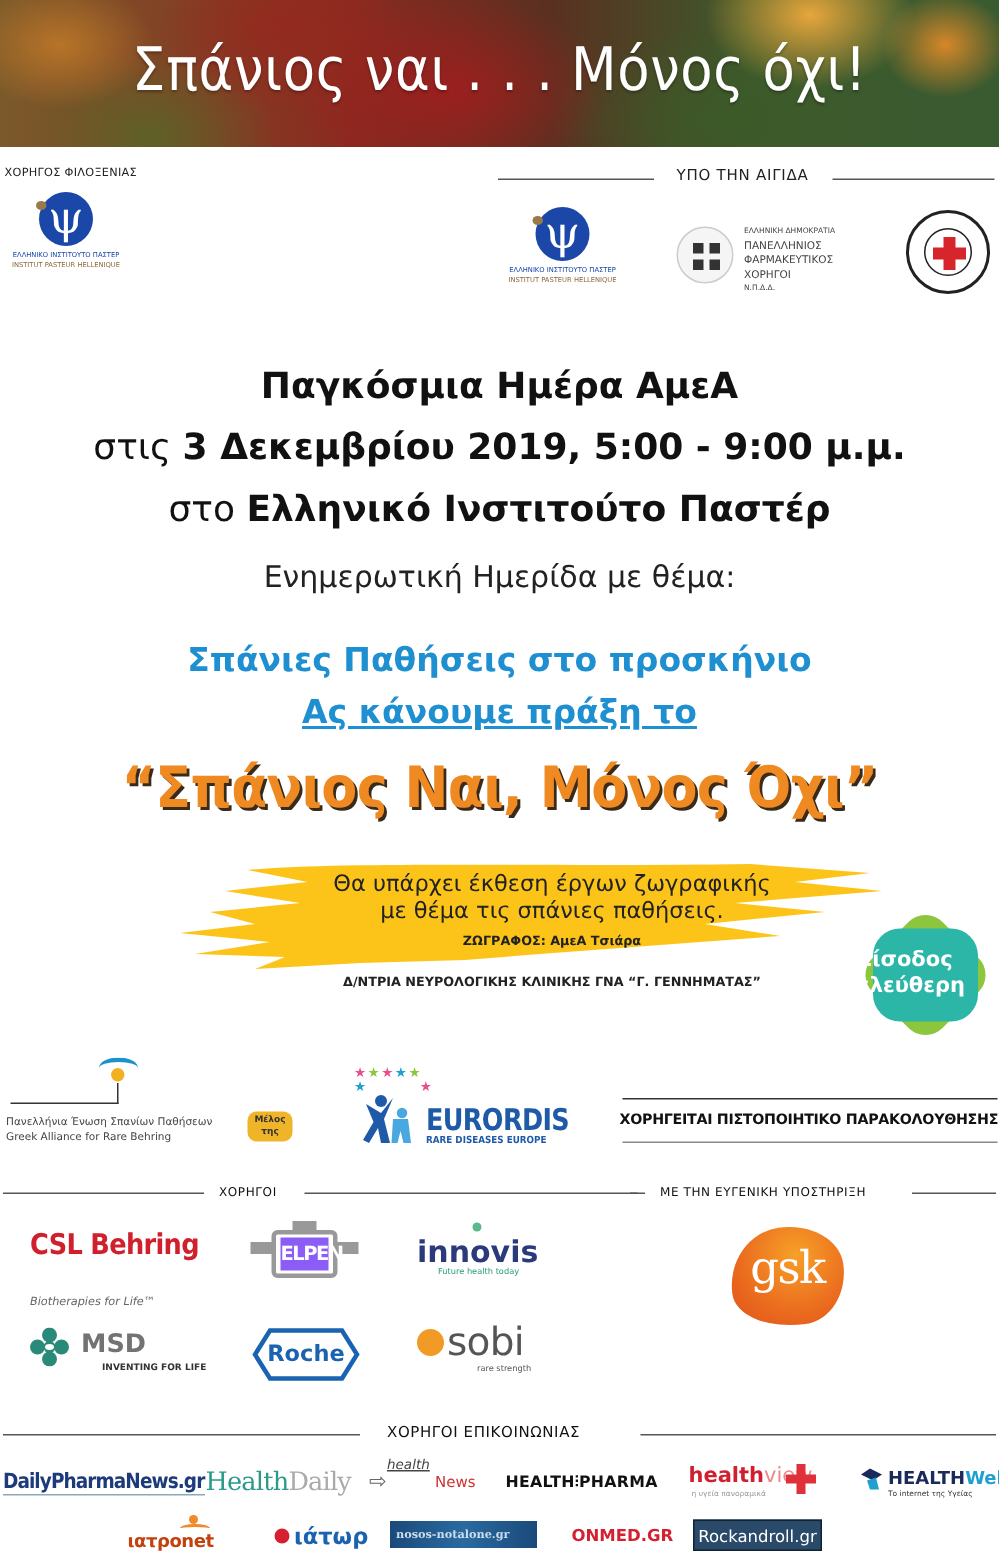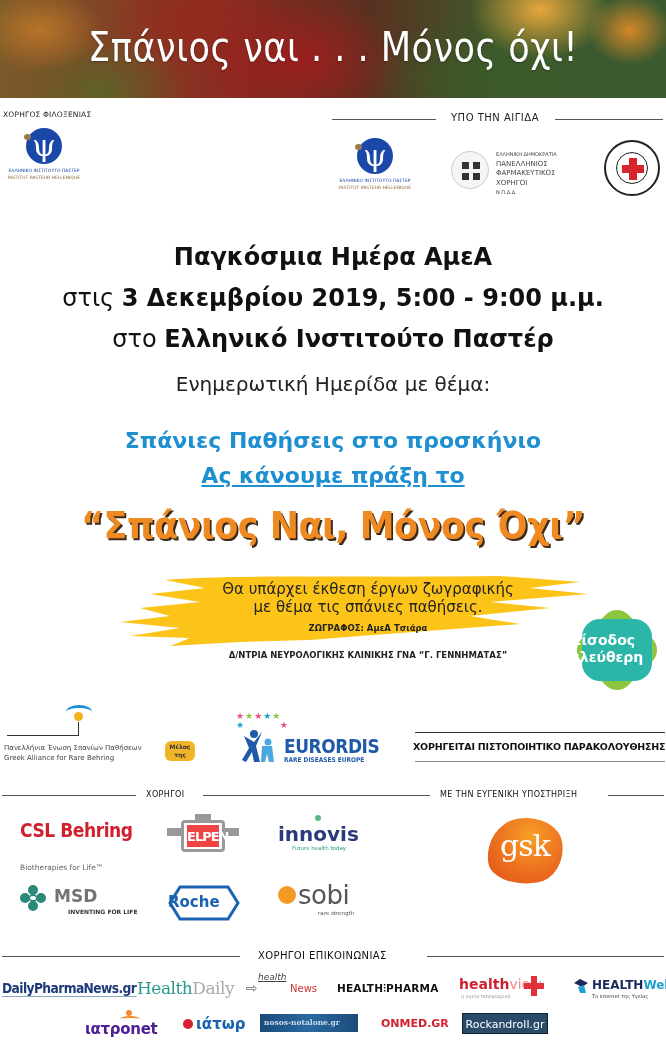--- a/index.html
+++ b/index.html
@@ -84,38 +84,38 @@
   .eurordis-sub { position:absolute; left:284px; top:756px; font-size:6.5px; font-weight:bold; color:#1e5aa8; white-space:nowrap; transform:scaleX(0.9); transform-origin:left; }
 
   .cert-line { position:absolute; left:415px; width:250px; height:1px; background:#333; }
   .cert-label { position:absolute; left:413px; top:741px; width:252px; text-align:center; font-size:9.5px; font-weight:bold; color:#111; white-space:nowrap; letter-spacing:-0.2px; }
 
   
   .sec-line { position:absolute; height:1px; background:#555; }
   .sec-label { position:absolute; font-size:8px; color:#111; letter-spacing:0.4px; white-space:nowrap; }
 
   .csl-name { position:absolute; left:20px; top:819px; font-size:19px; font-weight:bold; color:#d0202e; letter-spacing:-0.5px; transform:scaleX(0.9); transform-origin:left; white-space:nowrap; }
-  .csl-sub { position:absolute; left:20px; top:863px; font-size:7.5px; color:#666; white-space:nowrap; }
+  .csl-sub { position:absolute; left:20px; top:863px; font-size:7.5px; color:#666; white-space:nowrap;font-style:italic; }
 
   .elpen { position:absolute; left:167px; top:814px; width:72px; height:40px; }
   .elpen-body { position:absolute; left:14px; top:6px; width:44px; height:32px; border:3px solid #999; border-radius:4px; background:#fff; }
   .elpen-bar { position:absolute; left:0; top:14px; width:72px; height:8px; background:#999; }
   .elpen-top { position:absolute; left:28px; top:0; width:16px; height:8px; background:#999; }
-  .elpen-inner { position:absolute; left:19px; top:10px; width:34px; height:24px; background:#ef4444; color:#fff; font-weight:bold; font-size:13px; line-height:24px; text-align:center; letter-spacing:-1px; border:1px solid #fff; }
+  .elpen-inner { position:absolute; left:19px; top:10px; width:34px; height:24px; background:#8b5cf6; color:#fff; font-weight:bold; font-size:13px; line-height:24px; text-align:center; letter-spacing:-1px; border:1px solid #fff; }
 
   .innovis-dot { position:absolute; left:315px; top:815px; width:6px; height:6px; border-radius:50%; background:#5ab88a; }
   .innovis-name { position:absolute; left:278px; top:822px; font-size:20px; font-weight:bold; color:#2a3a7a; letter-spacing:0px; white-space:nowrap; }
   .innovis-sub { position:absolute; left:292px; top:845px; font-size:5.5px; color:#2aa070; white-space:nowrap; }
 
   .msd-icon { position:absolute; left:20px; top:885px; width:26px; height:26px; }
   .msd-name { position:absolute; left:54px; top:886px; font-size:17px; font-weight:bold; color:#737373; white-space:nowrap; }
   .msd-sub { position:absolute; left:68px; top:908px; font-size:6px; color:#333; white-space:nowrap; font-weight:bold; }
 
   .roche { position:absolute; left:168px; top:885px; width:72px; height:36px; }
-  .roche-text { position:absolute; left:168px; top:893px; width:72px; font-size:15px; font-weight:bold; color:#1a63b0; }
+  .roche-text { position:absolute; left:168px; top:893px; width:72px; text-align:center; font-size:15px; font-weight:bold; color:#1a63b0; }
 
   .sobi-dot { position:absolute; left:278px; top:886px; width:18px; height:18px; border-radius:50%; background:#f29a26; }
   .sobi-name { position:absolute; left:298px; top:880px; font-size:26px; color:#555; font-weight:normal; letter-spacing:-0.5px; }
   .sobi-sub { position:absolute; left:318px; top:910px; font-size:5.5px; color:#555; white-space:nowrap; }
 
   .gsk { position:absolute; left:487px; top:818px; width:76px; height:66px; border-radius:48% 52% 40% 60% / 60% 45% 55% 40%; background:radial-gradient(circle at 60% 30%, #f7a028, #ea6a1e 60%, #e0501a); transform:rotate(-8deg); }
   .gsk-text { position:absolute; left:487px; top:828px; width:76px; text-align:center; font-family:"DejaVu Serif", serif; font-size:30px; color:#fff; letter-spacing:-1px; }
 
   
   .m { position:absolute; white-space:nowrap; }
@@ -130,21 +130,21 @@
   .hv span { color:#e88; font-weight:normal; }
   .hv-sub { left:461px; top:993px; font-size:5px; color:#999; }
   .hv-cross { left:524px; top:976px; width:20px; height:20px; }
   .hw-icon { left:572px; top:977px; width:18px; height:18px; }
   .hw { left:592px; top:978px; font-size:12px; font-weight:bold; color:#1a2a5a; }
   .hw span { color:#1ea0d0; }
   .hw-sub { left:592px; top:993px; font-size:5px; color:#333; }
 
   .iatro-dot { left:126px; top:1010px; width:6px; height:6px; border-radius:50%; background:#f08a2a; }
   .iatro-arc { left:120px; top:1016px; width:20px; height:6px; border-top:2px solid #f08a2a; border-radius:50% 50% 0 0; }
-  .iatro { left:85px; top:1020px; font-size:15px; color:#4c1d95; font-weight:bold; letter-spacing:-0.3px; }
+  .iatro { left:85px; top:1020px; font-size:12px; color:#c2410c; font-weight:bold; letter-spacing:-0.3px; }
   .iator-dot { left:183px; top:1019px; width:10px; height:10px; border-radius:50%; background:#d42030; }
   .iator { left:196px; top:1015px; font-size:15px; font-weight:bold; color:#1a63b0; }
   .nosos { left:260px; top:1014px; width:98px; height:18px; background:linear-gradient(90deg,#1a4a7a,#2a6aa0,#1a4a7a); color:#cde; font-family:"DejaVu Serif", serif; font-weight:bold; font-size:7.5px; line-height:18px; padding-left:4px; }
   .onmed { left:381px; top:1017px; font-size:11px; font-weight:bold; color:#d42030; }
   .rock { left:462px; top:1013px; width:86px; height:21px; background:#2a4a6a; color:#fff; font-size:11px; line-height:21px; text-align:center; border:1px solid #123; }
 </style>
 </head>
 <body>
 
 <div class="banner">

